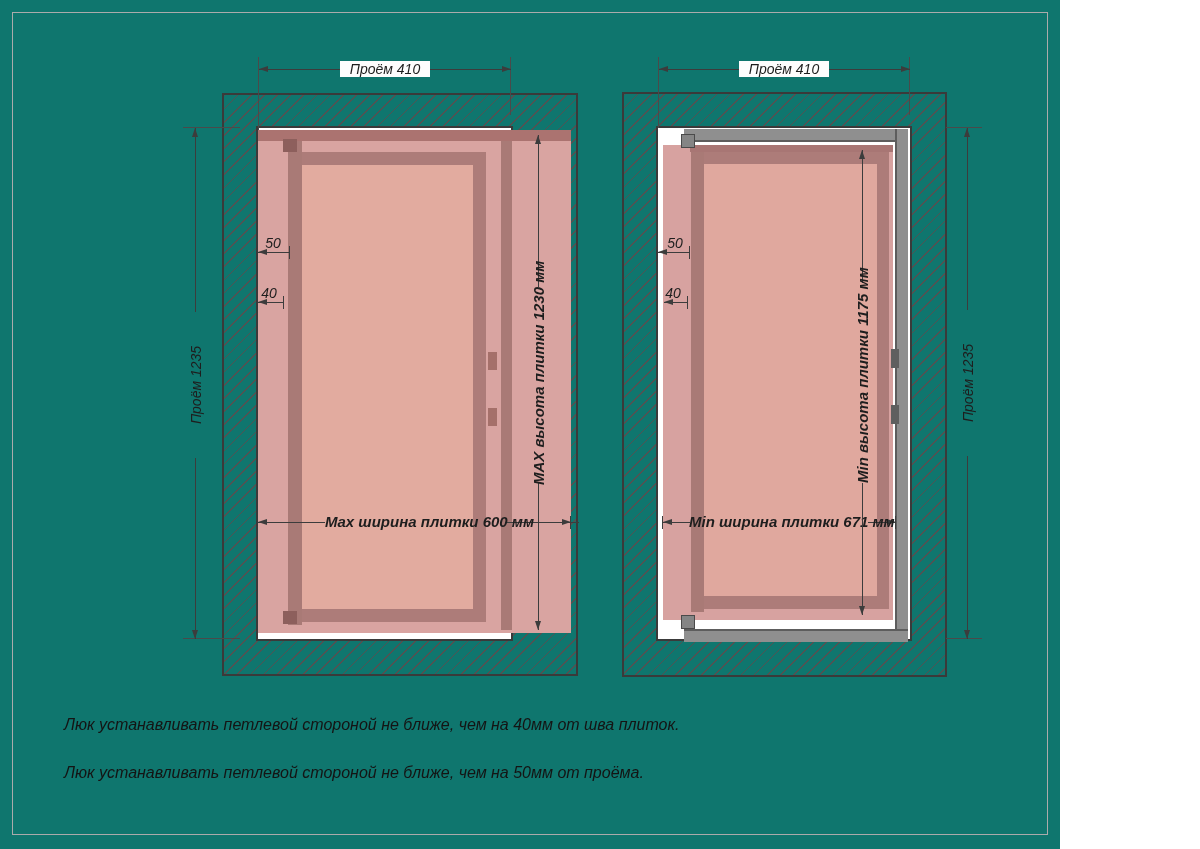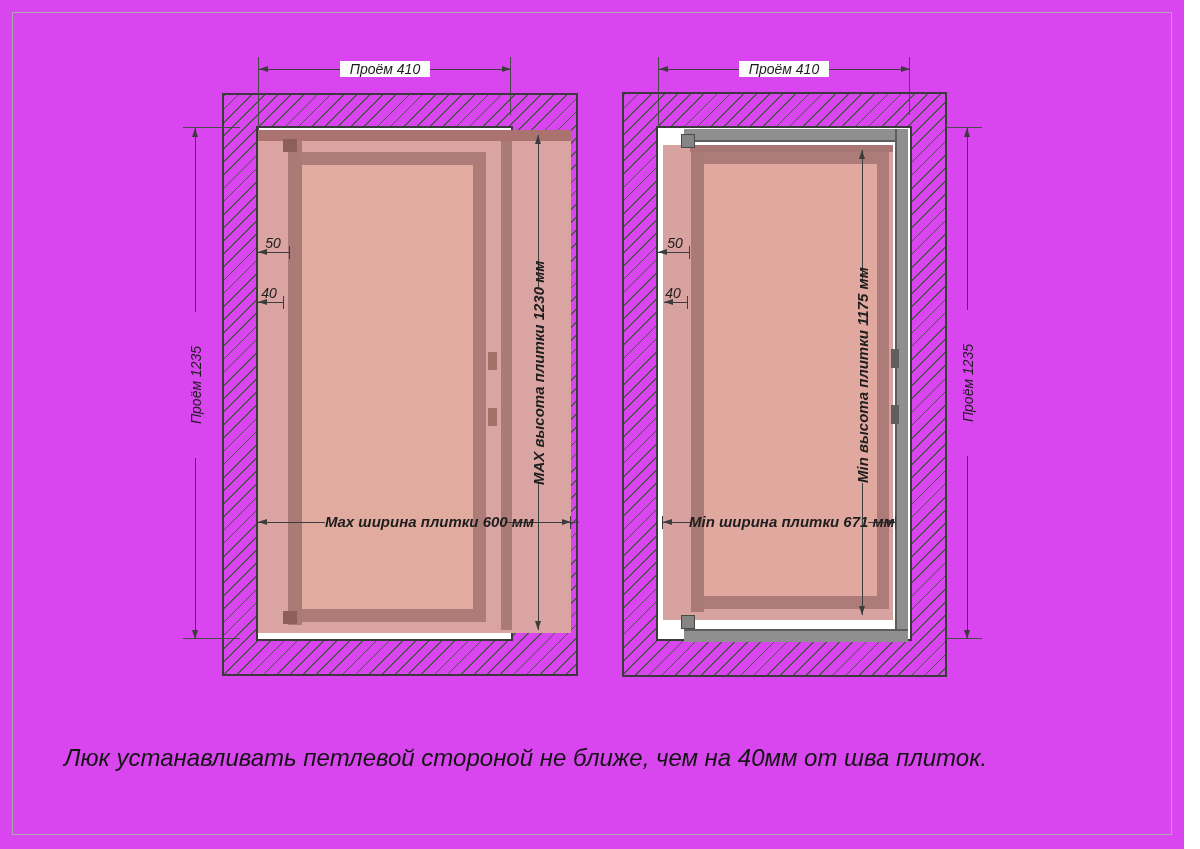--- a/index.html
+++ b/index.html
@@ -1,35 +1,35 @@
 <!DOCTYPE html>
 <html><head>
 <meta charset="utf-8">
 <style>
   html,body{margin:0;padding:0;background:#ffffff;}
-  #canvas{position:relative;width:1184px;height:849px;background:#d946ef;overflow:hidden;
+  #canvas{position:relative;width:1060px;height:849px;background:#0f766e;overflow:hidden;
           font-family:"Liberation Sans",sans-serif;}
   .abs{position:absolute;}
   .page-border{position:absolute;left:12px;top:12px;right:12px;bottom:14px;border:1px solid #ababab;}
   .wall{border:2px solid #3a3a3a;background:
         repeating-linear-gradient(135deg,#525252 0,#525252 1.2px,transparent 1.2px,transparent 9.3px);}
   .opening{background:#ffffff;border:2px solid #3a3a3a;box-sizing:border-box;}
   .hline{height:1.4px;background:#3c3c3c;}
   .vline{width:1.4px;background:#3c3c3c;}
   .extline{background:#4a4a4a;}
   .arr{width:0;height:0;}
   .arr.l{border-top:3.5px solid transparent;border-bottom:3.5px solid transparent;border-right:9px solid #3c3c3c;}
   .arr.r{border-top:3.5px solid transparent;border-bottom:3.5px solid transparent;border-left:9px solid #3c3c3c;}
   .arr.u{border-left:3.5px solid transparent;border-right:3.5px solid transparent;border-bottom:9px solid #3c3c3c;}
   .arr.d{border-left:3.5px solid transparent;border-right:3.5px solid transparent;border-top:9px solid #3c3c3c;}
   .dimtext{font-style:italic;font-size:14px;color:#1e1e1e;white-space:nowrap;text-align:center;line-height:16px;}
   .dimtext.bold{font-weight:bold;font-size:15px;}
   .dimtext.onwhite{background:#fdfdfd;}
   .rot{transform:rotate(-90deg);transform-origin:center center;height:16px;}
-  .note{font-style:italic;font-size:24px;color:#141414;white-space:nowrap;margin-top:28px;}
+  .note{font-style:italic;font-size:16px;color:#141414;white-space:nowrap;}
   .hinge{background:#8d5f5c;}
   .hingeG{background:#858585;border:1.5px solid #4a4a4a;box-sizing:border-box;}
   .latch{background:#a5706a;}
   .latchG{background:#5f5f5f;}
 </style>
 </head>
 <body>
 
 <div id="canvas">
   <div class="page-border"></div>
@@ -145,13 +145,14 @@
     <div class="abs hline extline" style="left:946px;top:127px;width:36px;"></div>
     <div class="abs hline extline" style="left:946px;top:638px;width:36px;"></div>
     <div class="abs vline" style="left:967px;top:128px;height:182px;"></div>
     <div class="abs vline" style="left:967px;top:456px;height:183px;"></div>
     <div class="abs arr u" style="left:964px;top:128px;"></div>
     <div class="abs arr d" style="left:964px;top:630px;"></div>
     <div class="abs dimtext rot" style="left:893px;top:375px;width:150px;">Проём 1235</div>
   </div>
 
   <div class="abs note" style="left:64px;top:716px;">Люк устанавливать петлевой стороной не ближе,  чем на 40мм от шва плиток.</div>
+  <div class="abs note" style="left:64px;top:764px;">Люк устанавливать петлевой стороной не ближе,  чем на 50мм от проёма.</div>
 </div>
 
 </body></html>

